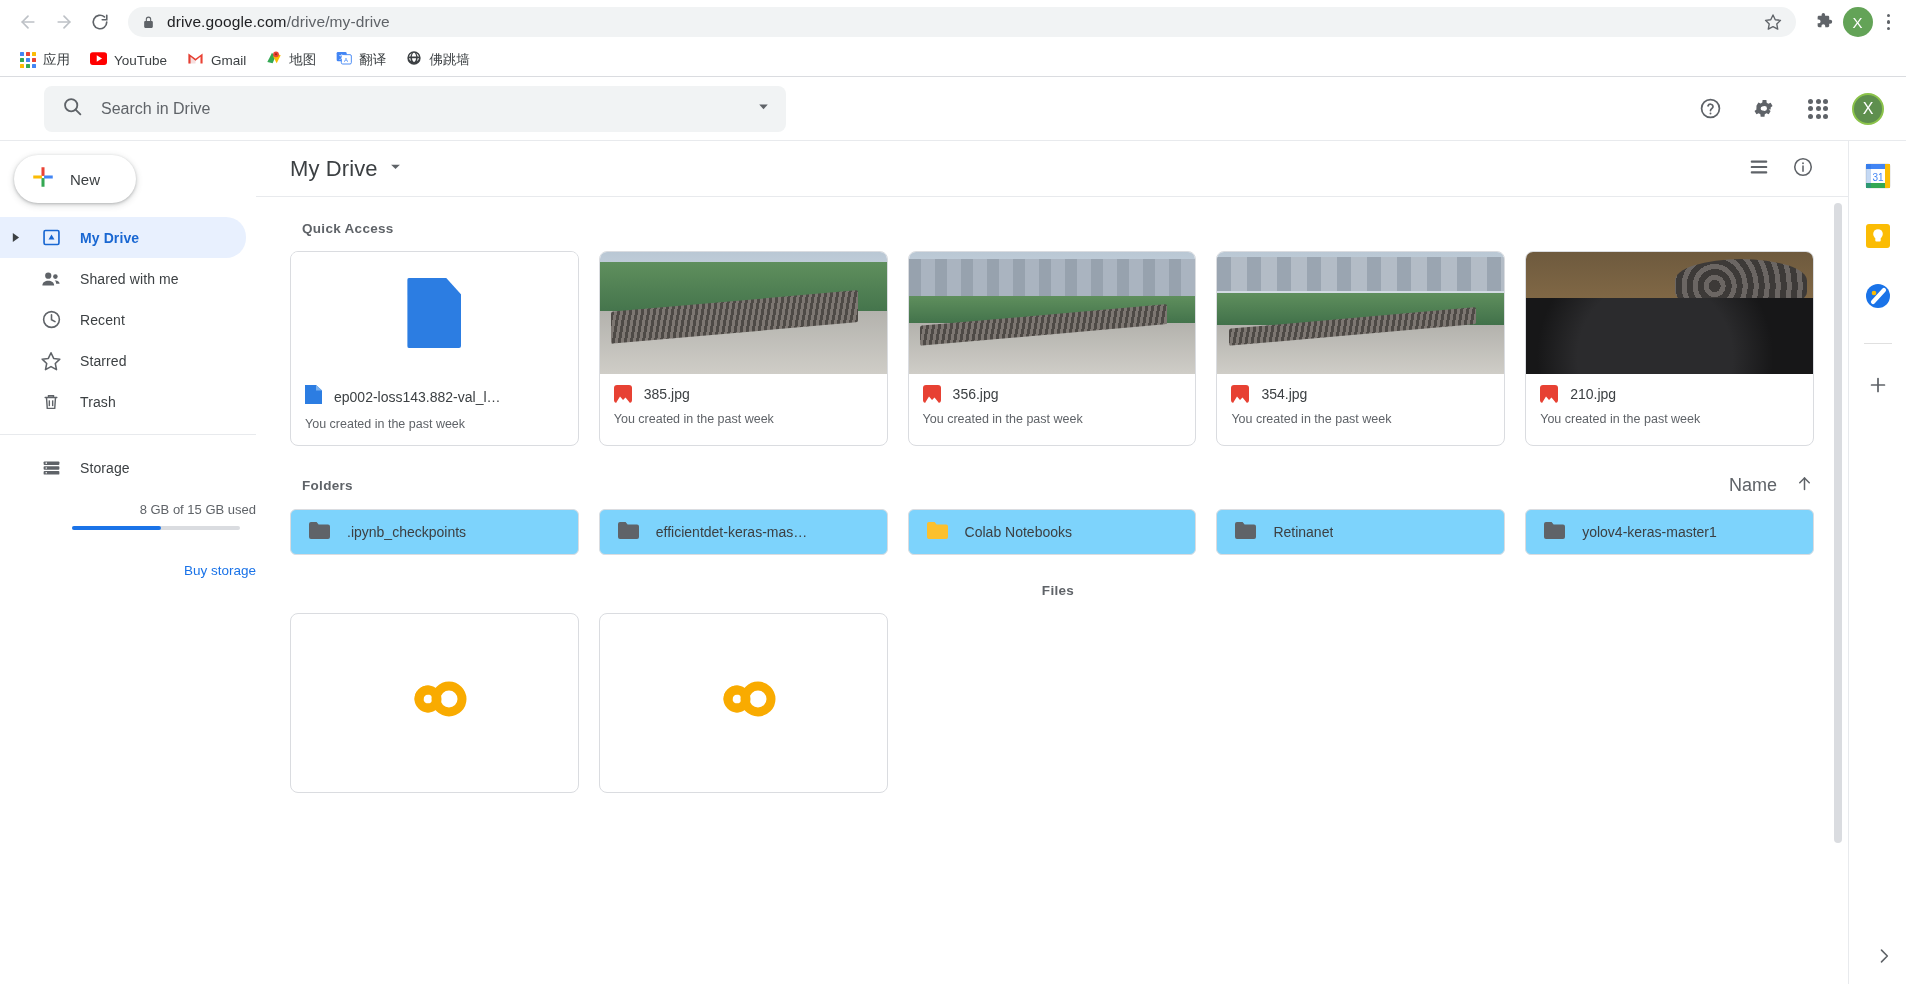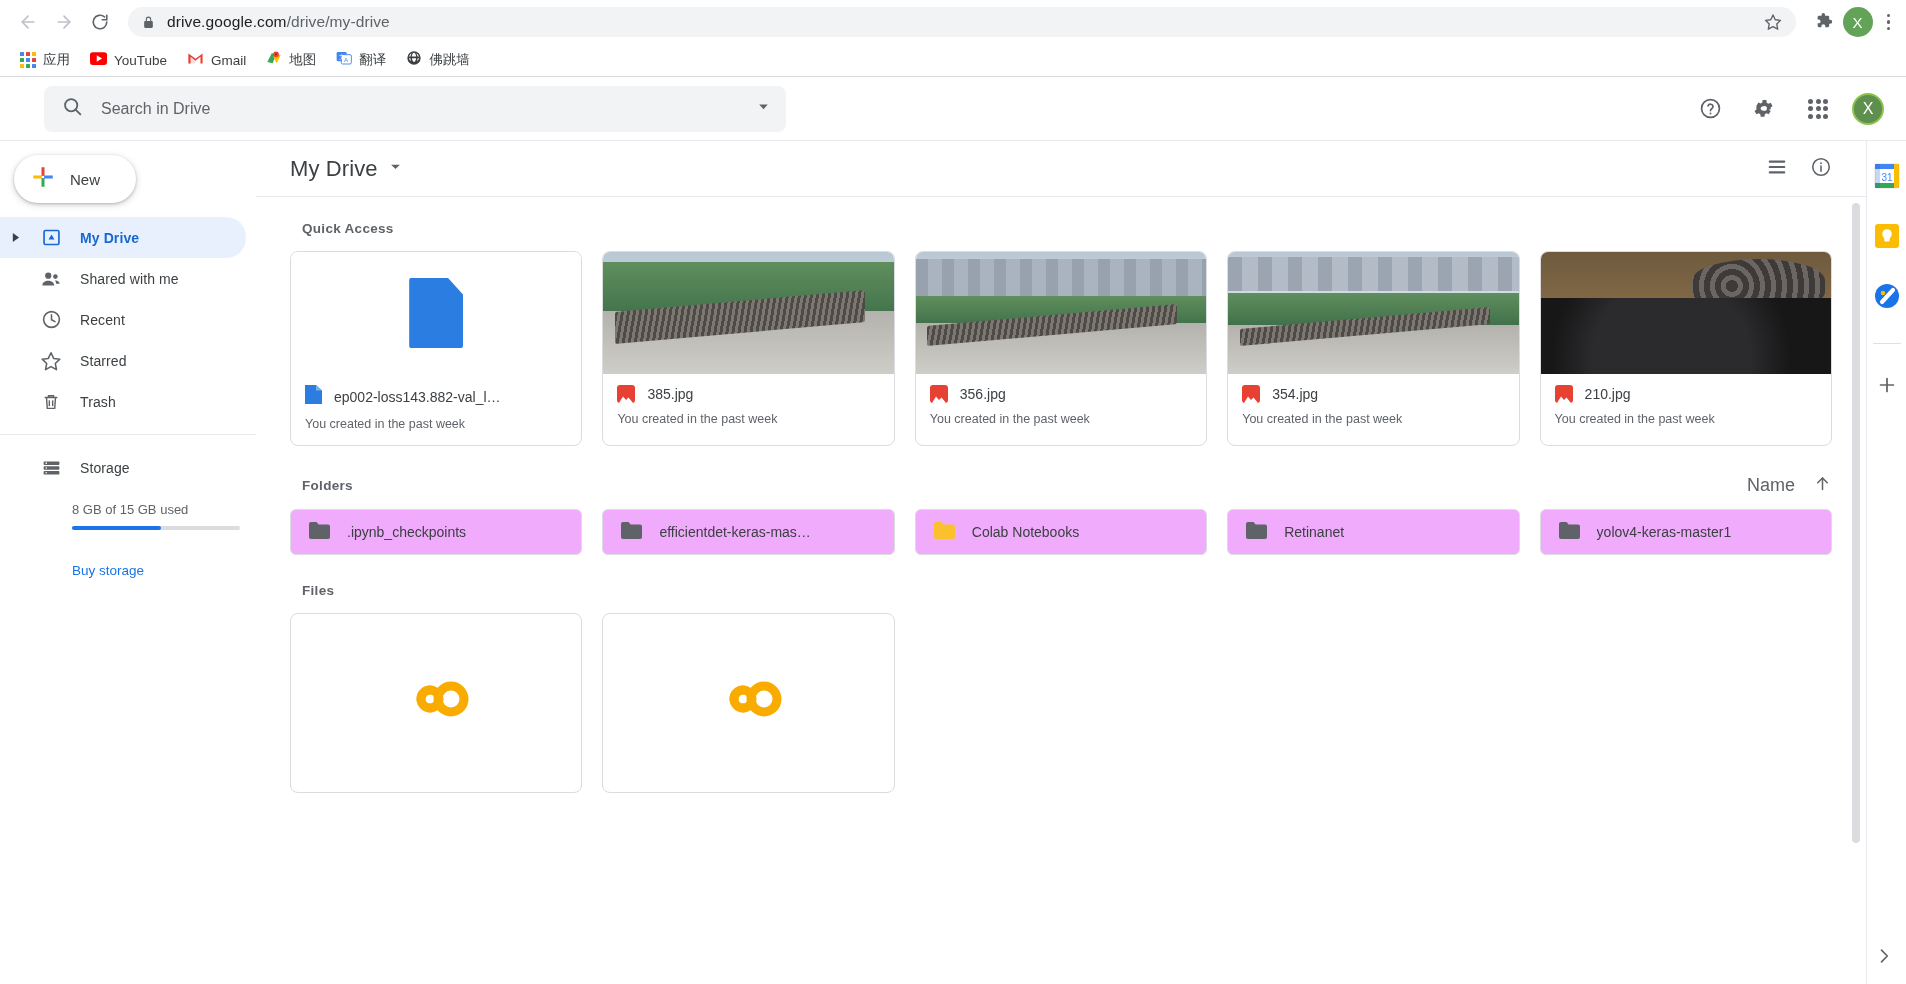--- a/index.html
+++ b/index.html
@@ -79,21 +79,21 @@
   .avatar-lg {
     width: 32px; height: 32px; border-radius: 50%; background: #5e8f4e;
     color: #fff; font-size: 16px; display: flex; align-items: center; justify-content: center;
     border: 2px solid #8bc34a;
   }
 
   
   .body-row { display: flex; height: calc(984px - 44px - 32px - 1px - 64px); }
 
   
-  .sidebar { width: 256px; flex: none; padding-top: 14px; }
+  .sidebar { width: 256px; flex: none; padding-top: 14px; text-align: right; }
   .new-btn {
     width: 122px; height: 48px; margin: 0 0 14px 14px;
     border-radius: 24px; background: #fff; display: flex; align-items: center;
     gap: 14px; padding-left: 16px;
     box-shadow: 0 1px 3px rgba(60,64,67,.3), 0 2px 6px 1px rgba(60,64,67,.15);
   }
   .new-label { font-size: 15px; color: #3c4043; }
   .nav-list { margin-top: 6px; }
   .nav-item {
     height: 41px; display: flex; align-items: center; gap: 17px;
@@ -139,34 +139,34 @@
   .qa-sub { font-size: 12.5px; color: #5f6368; margin-top: 9px; }
   .mini-img-ico { width: 18px; height: 18px; background: #e74133; border-radius: 3px; display: flex; align-items: flex-end; justify-content: center; flex: none; overflow:hidden; }
 
   
   .folders-head { display: flex; align-items: center; padding: 28px 0 12px 12px; }
   .sort-ctl { margin-left: auto; display: flex; align-items: center; gap: 18px; color: #5f6368; }
   .sort-label { font-size: 18px; color: #5f6368; }
   .chip-grid { display: grid; grid-template-columns: repeat(5, 1fr); gap: 20px; }
   .folder-chip {
     height: 46px; border: 1px solid #dadce0; border-radius: 6px;
-    display: flex; align-items: center; gap: 17px; padding: 0 18px; background: #f0abfc;
+    display: flex; align-items: center; gap: 17px; padding: 0 18px; background: #7dd3fc;
   }
   .folder-name { font-size: 14px; color: #3c4043; white-space: nowrap; overflow: hidden; text-overflow: ellipsis; }
-  .files-head { padding: 26px 0 14px 12px; }
+  .files-head { padding: 26px 0 14px 12px; text-align: center; }
   .file-grid { display: grid; grid-template-columns: repeat(5, 1fr); gap: 20px; }
   .file-card { border: 1px solid #dadce0; border-radius: 8px; height: 180px; display:flex; align-items:center; justify-content:center; }
 
   
   .vscroll { position: absolute; right: 4px; top: 56px; bottom: 0; width: 12px; }
   .vscroll .thumb { position: absolute; top: 6px; left: 2px; width: 8px; height: 640px; background: #dadce0; border-radius: 4px; }
 
   
   .right-rail {
-    width: 40px; flex: none; border-left: 1px solid #e8eaed;
+    width: 58px; flex: none; border-left: 1px solid #e8eaed;
     display: flex; flex-direction: column; align-items: center; padding-top: 22px; gap: 30px;
   }
   .rail-div { width: 28px; height: 1px; background: #e0e0e0; }
   .rail-expand { position: absolute; right: 12px; bottom: 14px; color: #5f6368; }
 
   
   .ph { width: 100%; height: 100%; position: relative; }
   .ph-sky { position:absolute; left:0; right:0; top:0; height:42%; background: linear-gradient(#b9c7d4,#d6dde4); }
   .ph-green { position:absolute; left:0; right:0; top:26%; height:36%; background: linear-gradient(#5f8f5d,#41714a); }
   .ph-ground { position:absolute; left:0; right:0; bottom:0; height:40%; background: linear-gradient(#b3b2ad,#cfcdc7); }

